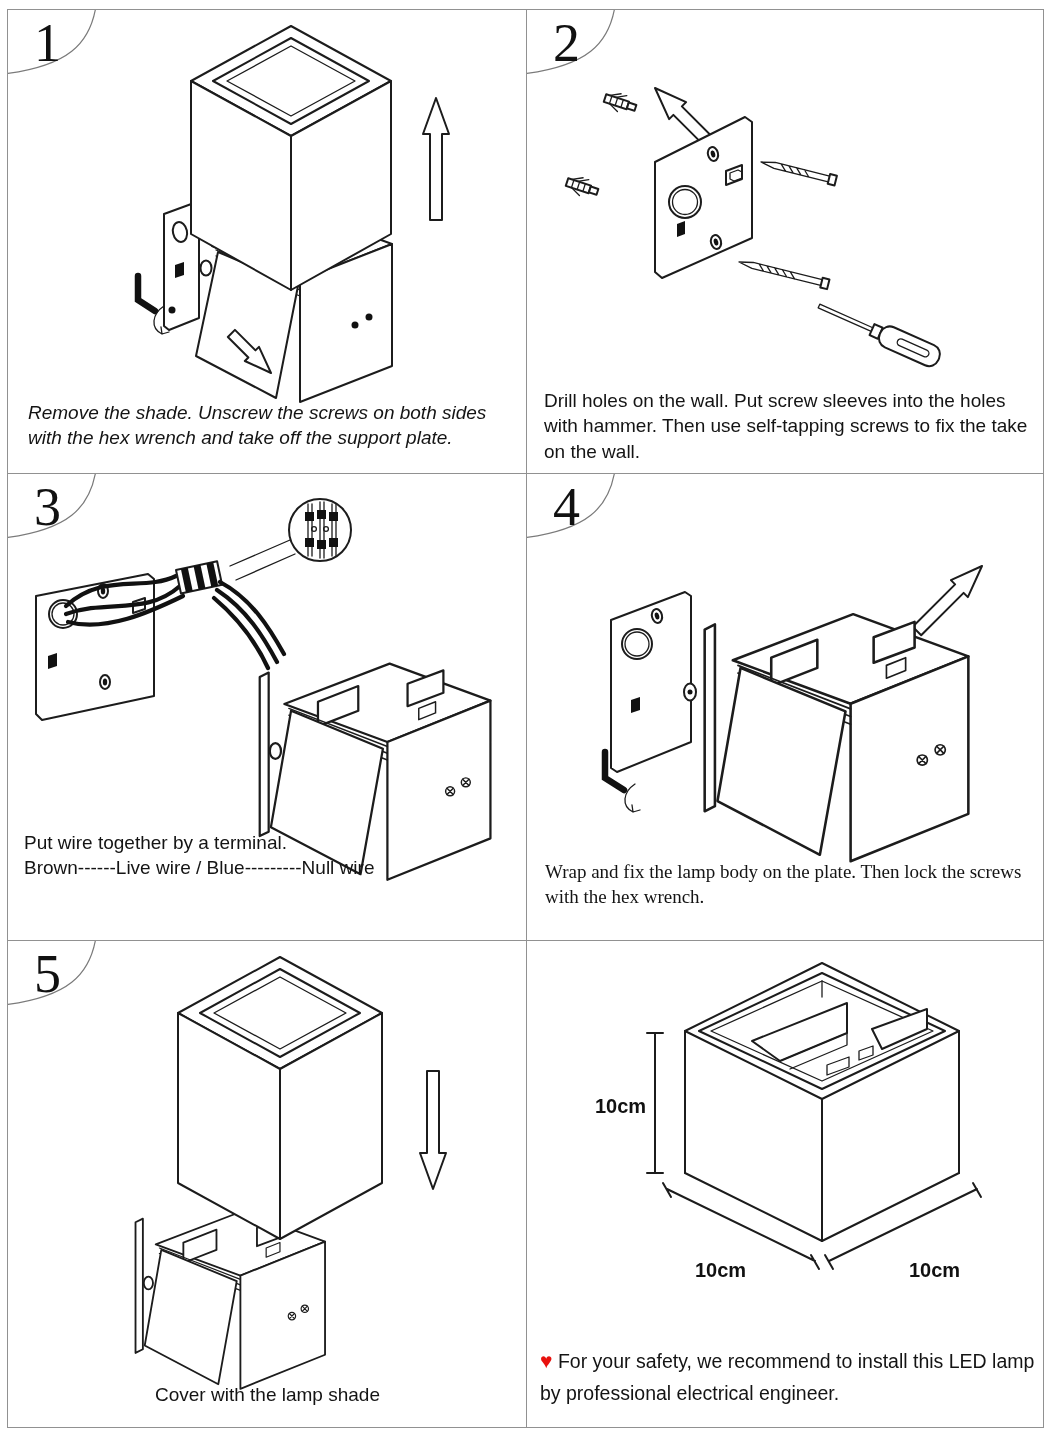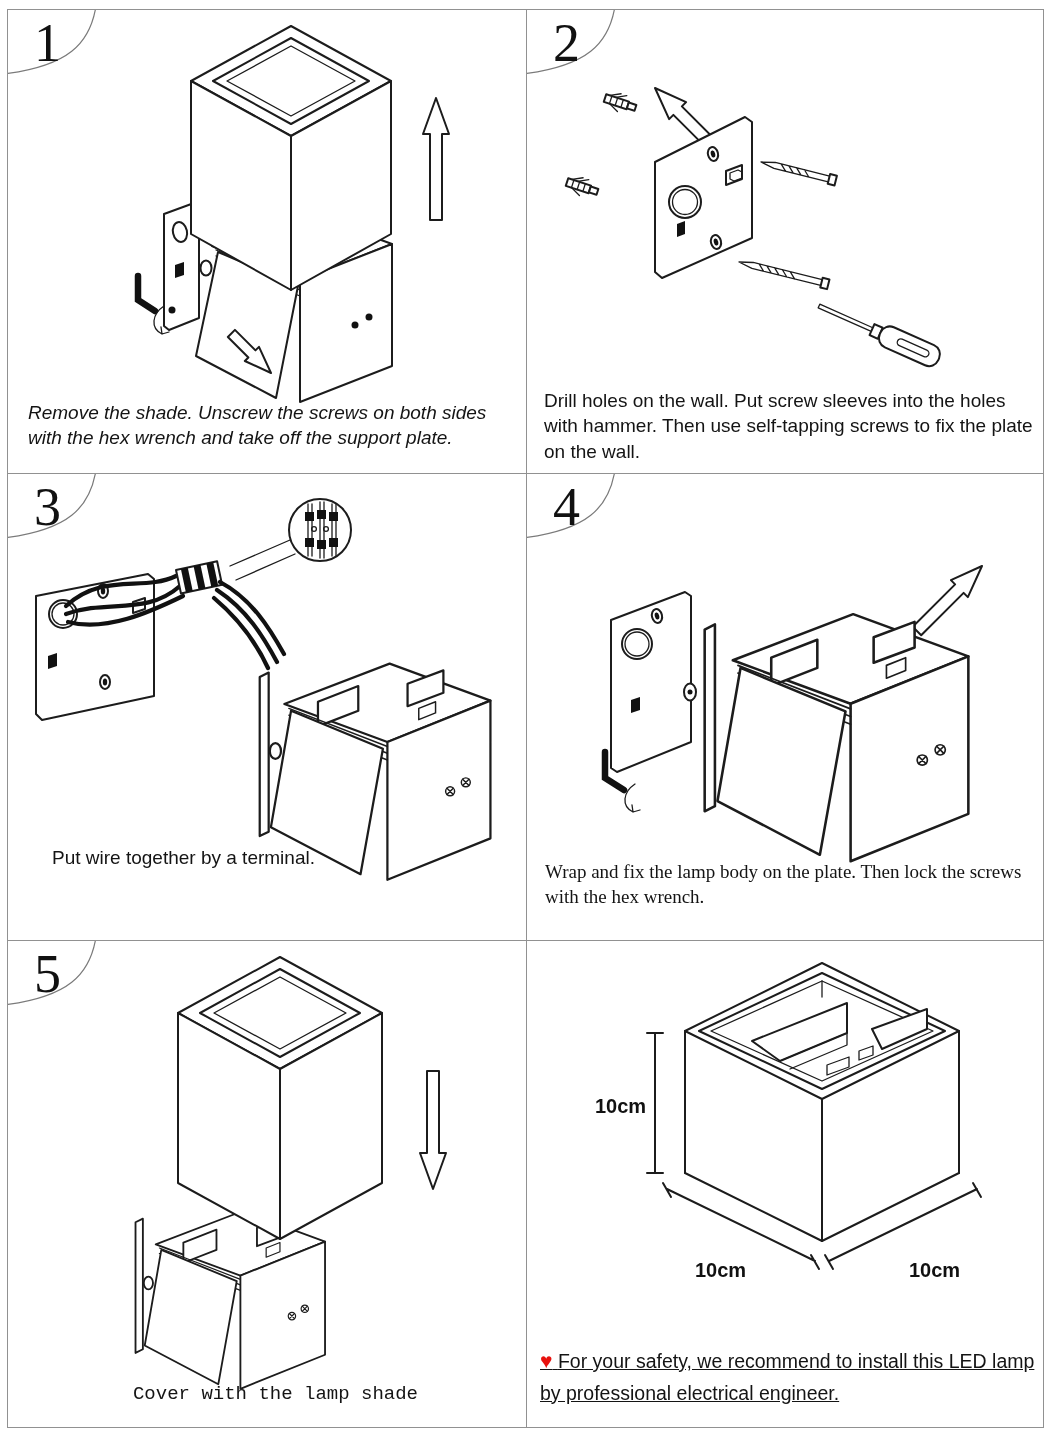--- a/index.html
+++ b/index.html
@@ -18,21 +18,21 @@
   .cell.bb { border-bottom:1px solid #919191; }
   .stepnum {
     position:absolute; left:26px; top:4px; z-index:3;
     font-family:"Liberation Serif","DejaVu Serif",serif;
     font-size:54px; line-height:1.1; color:#111;
   }
   .curl { position:absolute; left:0; top:0; z-index:2; }
   .illus { position:absolute; left:0; top:0; z-index:1; }
   .caption { position:absolute; z-index:4; font-size:19px; line-height:1.34; color:#141414; }
   .caption.center { text-align:center; }
-  .note { position:absolute; z-index:4; font-size:19.5px; line-height:1.55; color:#141414;text-decoration:underline; }
+  .note { position:absolute; z-index:4; font-size:19.5px; line-height:1.55; color:#141414; }
   .heart { color:#e8110d; font-size:21px; }
   
   .ln  { fill:none; stroke:#1c1c1c; stroke-width:2; stroke-linejoin:round; stroke-linecap:round; }
   .thin{ stroke-width:1.3; }
   .fw  { fill:#ffffff; stroke:#1c1c1c; stroke-width:2; stroke-linejoin:round; }
   .blk { fill:#111111; stroke:none; }
   .wire{ fill:none; stroke:#111111; stroke-width:4.2; stroke-linecap:round; }
   .curlpath { fill:none; stroke:#7a7a7a; stroke-width:1.2; }
   .dim { font-family:"Liberation Sans",sans-serif; font-size:20px; font-weight:bold; fill:#111; }
 </style>
@@ -139,21 +139,21 @@
         <path class="fw" d="M85,-5 h7 v10 h-7 Z"></path>
       </g>
 
       <g transform="translate(292,296) rotate(24)">
         <path class="ln thin" d="M0,-2 L58,-2 M0,2 L58,2 M0,-2 L0,2"></path>
         <path class="fw" d="M58,-6 h9 v12 h-9 Z"></path>
         <rect class="fw" x="67" y="-11" width="64" height="22" rx="10"></rect>
         <rect class="ln thin" x="86" y="-3.5" width="34" height="7" rx="3.5"></rect>
       </g>
     </svg>
-    <div class="caption" style="left:17px; top:378px; width:500px;">Drill holes on the wall. Put screw sleeves into the holes with hammer. Then use self-tapping screws to fix the plate on the wall.</div>
+    <div class="caption" style="left:17px; top:378px; width:500px;">Drill holes on the wall. Put screw sleeves into the holes with hammer. Then use self-tapping screws to fix the take on the wall.</div>
   </div>
 
   <div class="cell br bb">
     <svg class="curl" width="110" height="80" viewBox="0 0 110 80">
       <path class="curlpath" d="M88,-4 C82,34 60,56 -4,64"></path>
     </svg>
     <div class="stepnum">3</div>
     <svg class="illus" width="519" height="467" viewBox="0 0 519 467">
 
       <g>
@@ -214,22 +214,23 @@
         <g>
           <circle class="ln thin" cx="176" cy="136" r="4"></circle>
           <path class="ln thin" d="M173.2,133.2 L178.8,138.8 M178.8,133.2 L173.2,138.8"></path>
         </g>
         <g>
           <circle class="ln thin" cx="190" cy="128" r="4"></circle>
           <path class="ln thin" d="M187.2,125.2 L192.8,130.8 M192.8,125.2 L187.2,130.8"></path>
         </g>
       </g>
     </svg>
-    <div class="caption" style="left:16px; top:371px; width:495px;margin-left:28px;">
+    <div class="caption" style="left:16px; top:356px; width:495px;">
       <div>Put wire together by a terminal.</div>
+      <div>Brown------Live wire / Blue---------Null wire</div>
     </div>
   </div>
 
   <div class="cell bb">
     <svg class="curl" width="110" height="80" viewBox="0 0 110 80">
       <path class="curlpath" d="M88,-4 C82,34 60,56 -4,64"></path>
     </svg>
     <div class="stepnum">4</div>
     <svg class="illus" width="517" height="467" viewBox="0 0 517 467">
 
@@ -307,21 +308,21 @@
         <path class="ln" d="M250,26 L170,70 L250,114 L330,70 Z"></path>
         <path class="ln thin" d="M250,34 L184,70 L250,106 L316,70 Z"></path>
         <path class="fw" d="M148,70 L250,126 L250,296 L148,240 Z"></path>
         <path class="fw" d="M250,126 L352,70 L352,240 L250,296 Z"></path>
       </g>
 
       <g transform="translate(425,248) rotate(180)">
         <path class="fw" d="M0,0 L-13,36 L-6,36 L-6,118 L6,118 L6,36 L13,36 Z"></path>
       </g>
     </svg>
-    <div class="caption center" style="left:8px; bottom:20px; width:519px;font-family:Liberation Mono, monospace;">Cover with the lamp shade</div>
+    <div class="caption center" style="left:0px; bottom:20px; width:519px;">Cover with the lamp shade</div>
   </div>
 
   <div class="cell">
     <svg class="illus" width="517" height="400" viewBox="0 0 517 400">
 
       <path class="fw" d="M295,22 L158,90 L295,158 L432,90 Z"></path>
       <path class="ln" d="M295,32 L172,90 L295,148 L418,90 Z"></path>
       <path class="ln thin" d="M295,40 L184,90 L295,140 L406,90 Z"></path>
 
       <g>

